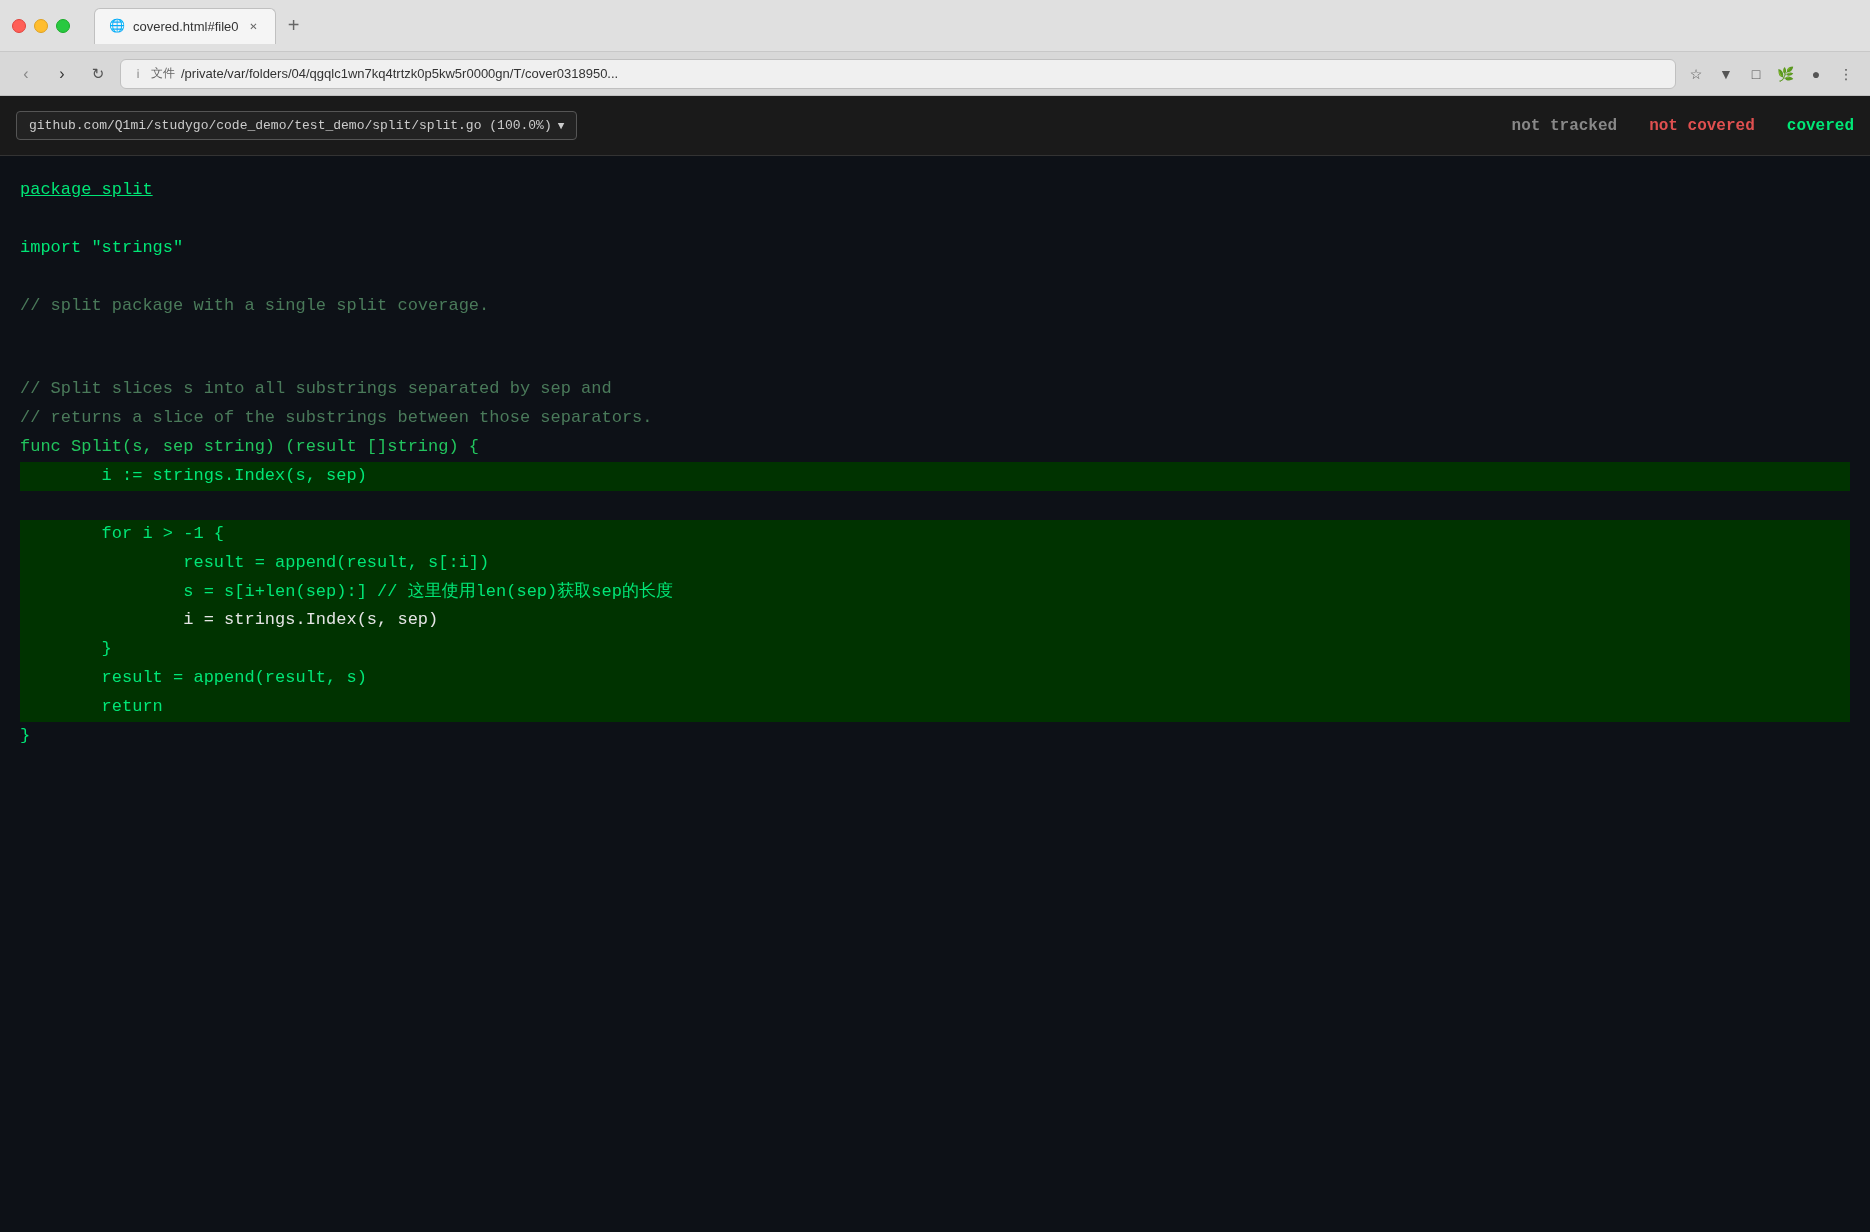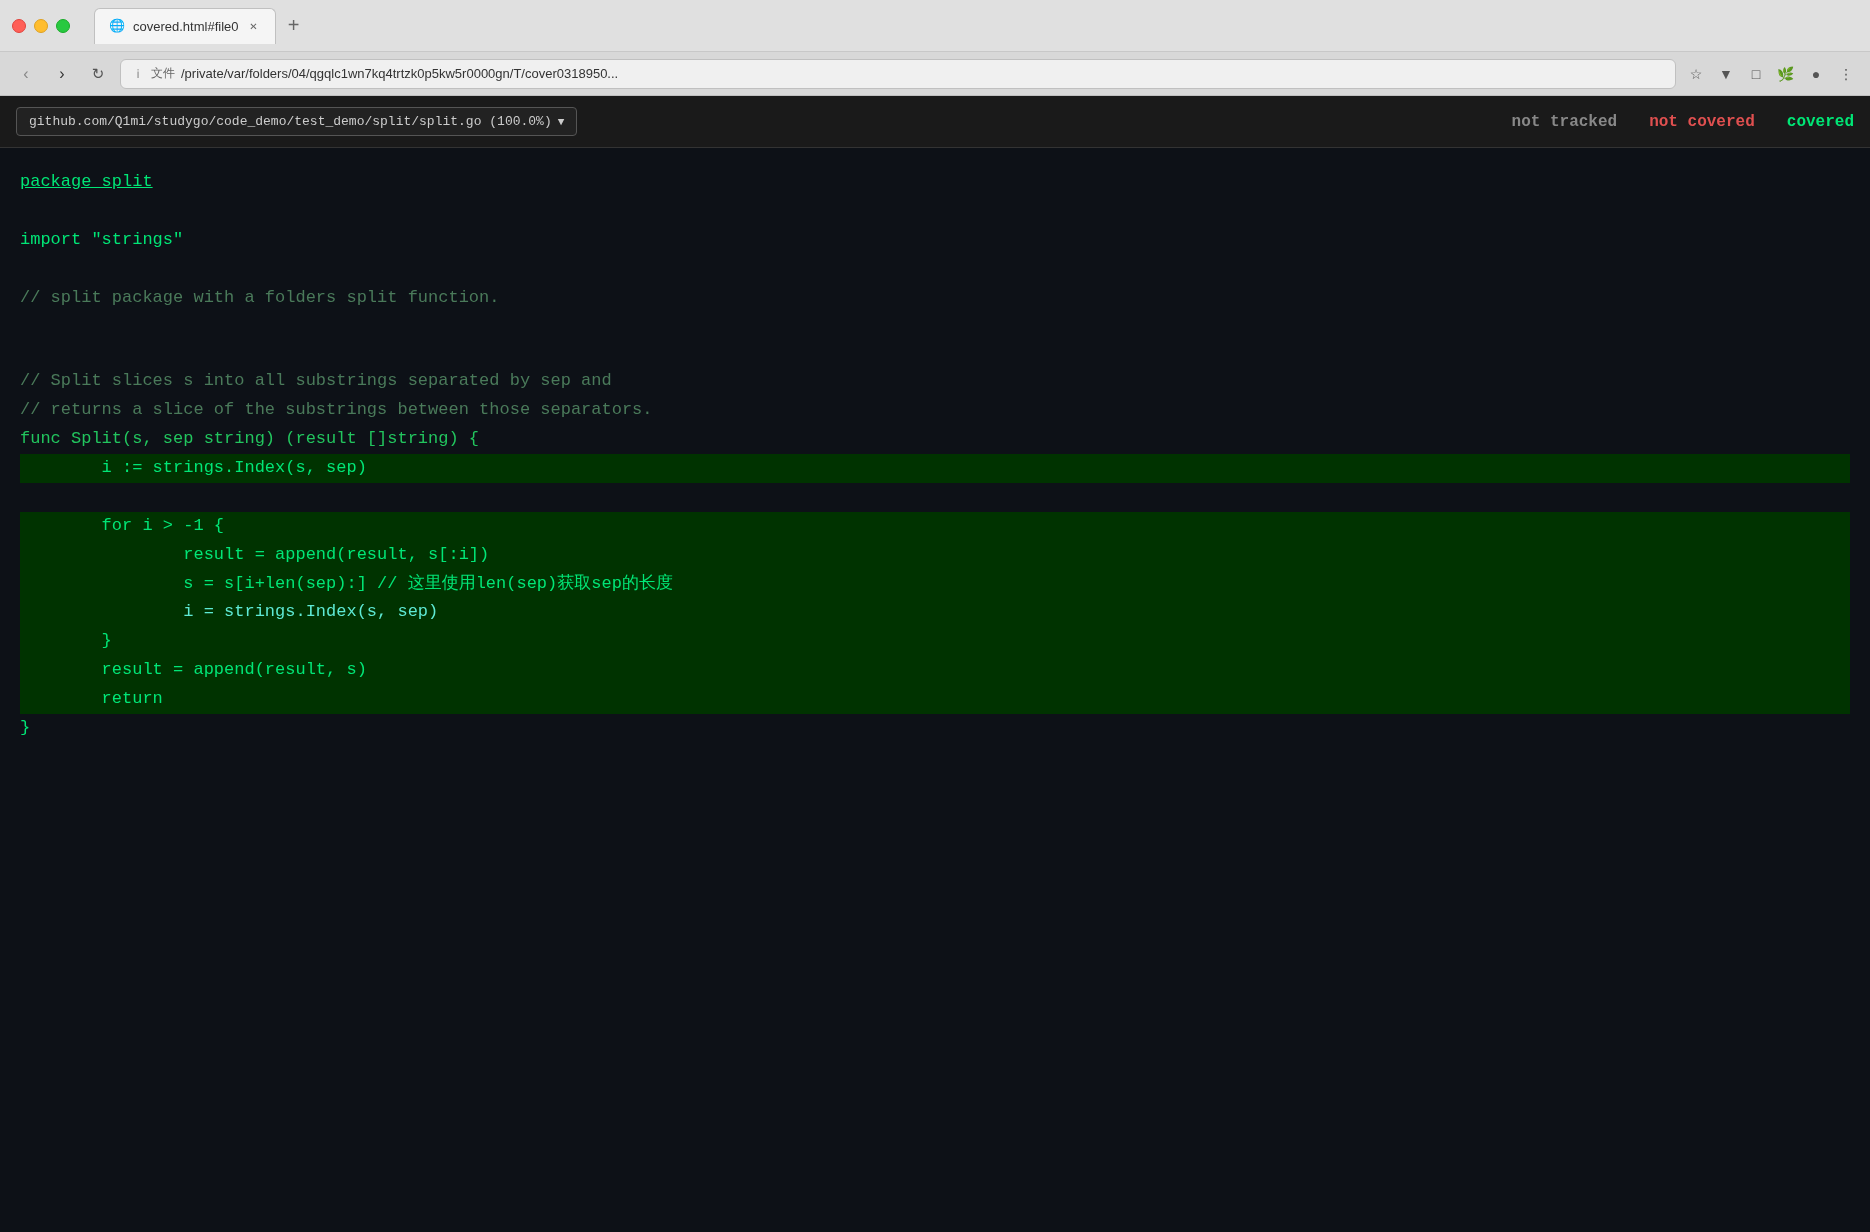--- a/index.html
+++ b/index.html
@@ -166,21 +166,21 @@
       align-items: center;
       justify-content: center;
       color: #555;
       font-size: 14px;
       cursor: pointer;
     }
 
     
     .coverage-bar {
       background: #1a1a1a;
-      height: 52px;
+      height: 60px;
       display: flex;
       align-items: center;
       padding: 0 16px;
       gap: 32px;
       border-bottom: 1px solid #333;
     }
 
     .file-selector {
       background: #222;
       border: 1px solid #555;
@@ -278,28 +278,28 @@
     <span class="legend-item legend-not-covered">not covered</span>
     <span class="legend-item legend-covered">covered</span>
   </div>
 </div>
 
 <div class="code-area" id="code-container">
 <span class="code-line" style="color: rgb(0, 230, 118); text-decoration: underline;">package split</span>
     <span class="code-line">&nbsp;</span>
     <span class="code-line" style="color: rgb(0, 230, 118);">import "strings"</span>
     <span class="code-line">&nbsp;</span>
-    <span class="code-line" style="color: rgb(74, 122, 90);">// split package with a folders split function.</span>
+    <span class="code-line" style="color: rgb(74, 122, 90);">// split package with a single split coverage.</span>
     <span class="code-line">&nbsp;</span>
     <span class="code-line" style="color: rgb(74, 122, 90); margin-top: 26px;">// Split slices s into all substrings separated by sep and</span>
     <span class="code-line" style="color: rgb(74, 122, 90);">// returns a slice of the substrings between those separators.</span>
     <span class="code-line" style="color: #22c55e;">func Split(s, sep string) (result []string) {</span>
     <span class="code-line" style="background: rgb(0, 51, 0); color: rgb(0, 230, 118);">        i := strings.Index(s, sep)</span>
     <span class="code-line">&nbsp;</span>
     <span class="code-line" style="background: rgb(0, 51, 0); color: rgb(0, 230, 118);">        for i &gt; -1 {</span>
     <span class="code-line" style="background: rgb(0, 51, 0); color: rgb(0, 230, 118);">                result = append(result, s[:i])</span>
     <span class="code-line" style="background: rgb(0, 51, 0); color: rgb(0, 230, 118);">                s = s[i+len(sep):] // 这里使用len(sep)获取sep的长度</span>
-    <span class="code-line" style="background: rgb(0, 51, 0); color: #5eead4;">                i = strings.Index(s, sep)</span>
+    <span class="code-line" style="background: rgb(0, 51, 0); color: #e5e5e5;">                i = strings.Index(s, sep)</span>
     <span class="code-line" style="background: rgb(0, 51, 0); color: rgb(0, 230, 118);">        }</span>
     <span class="code-line" style="background: rgb(0, 51, 0); color: rgb(0, 230, 118);">        result = append(result, s)</span>
     <span class="code-line" style="background: rgb(0, 51, 0); color: rgb(0, 230, 118);">        return</span>
     <span class="code-line" style="color: rgb(0, 230, 118);">}</span>
   </div>
 
 </body></html>

